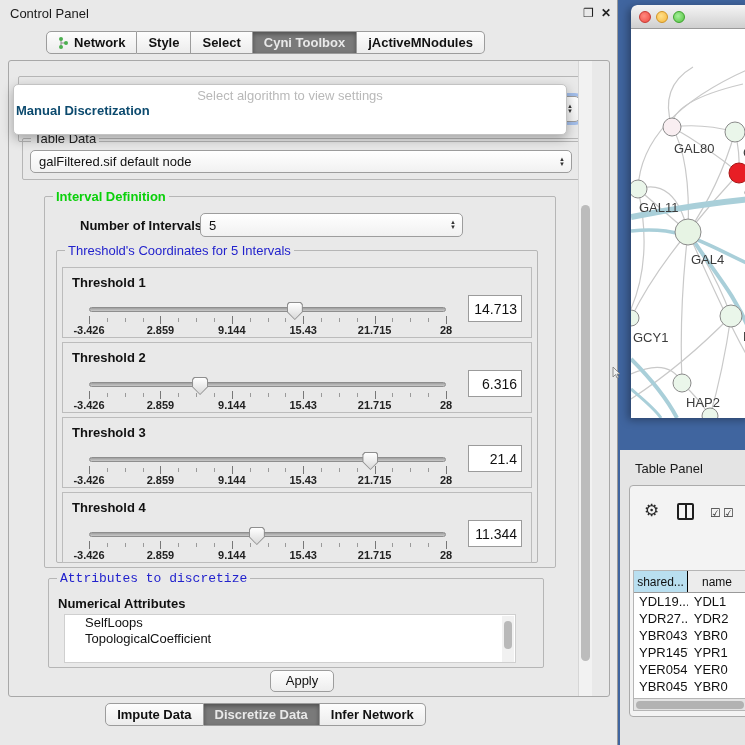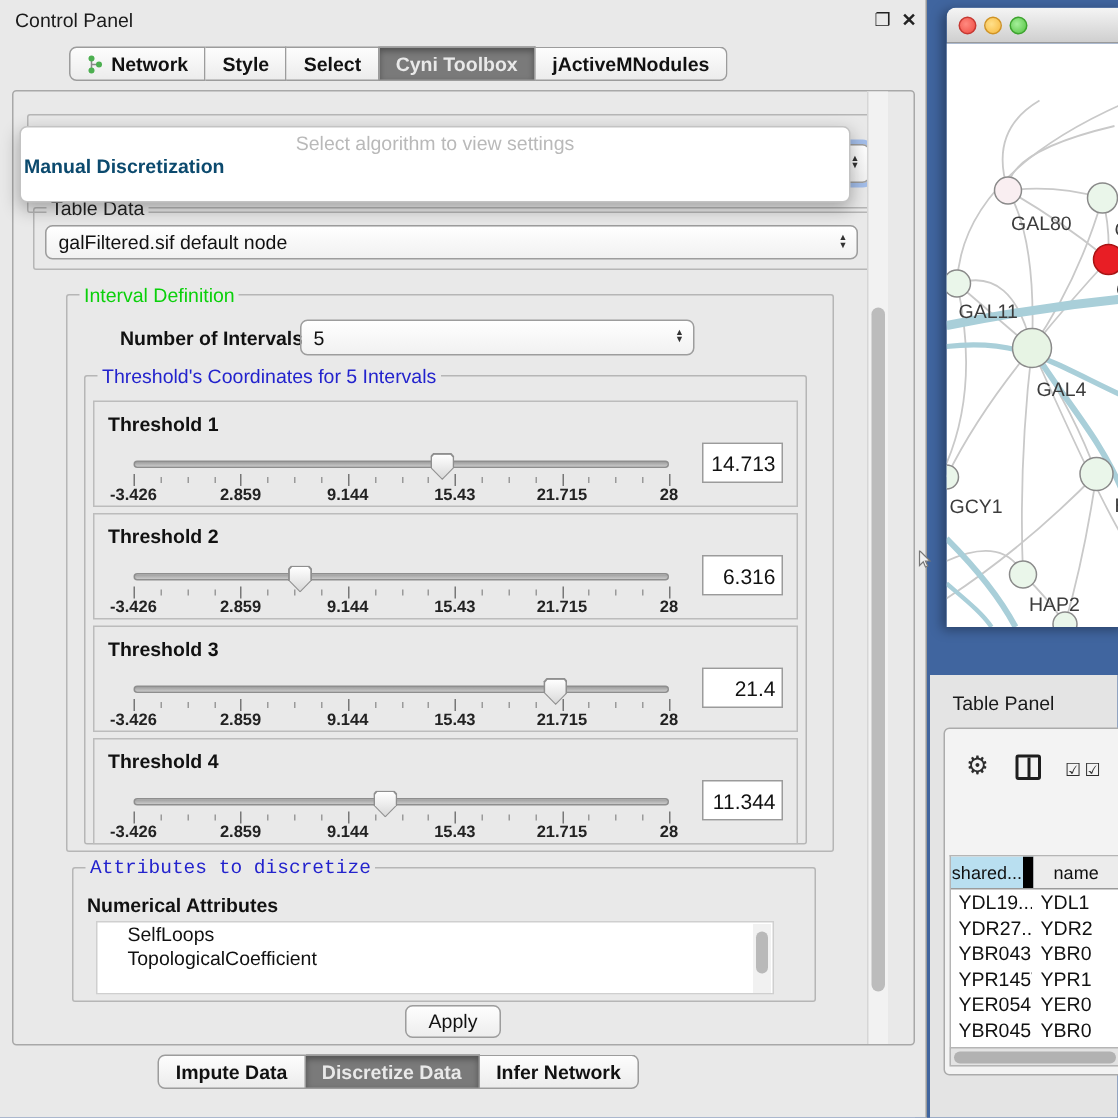--- a/index.html
+++ b/index.html
@@ -62,21 +62,21 @@
     border:1px solid #c3c3c3; border-radius:5px; box-shadow:0 4px 12px rgba(0,0,0,.30); z-index:40; }
   #algo-popup .hint { text-align:center; font-size:13px; color:#b9b9b9; padding-top:3px; }
   .popup-option { font-size:13px; color:#0c4a6e; padding:0 2px; line-height:16px; white-space:nowrap; }
   .popup-option.first { font-weight:bold; }
 
   #tabledata-group { left:22px; top:138px; width:558px; height:42px; }
   #tabledata-group .group-label { left:8px; top:-7px; }
   #tabledata-combo { left:30px; top:150px; width:542px; height:23px; }
 
   #interval-group { left:44px; top:196px; width:512px; height:372px; }
-  #interval-group > .group-label { left:8px; top:-7px; }
+  #interval-group > .group-label { left:8px; top:-7px;font-weight:bold; }
   #numint-label { left:80px; top:218px; font-size:13px; font-weight:bold; color:#111; }
   #numint-combo { left:200px; top:213px; width:263px; height:24px; }
 
   #thresh-group { left:56px; top:250px; width:482px; height:313px; }
   #thresh-group > .group-label { left:8px; top:-7px; }
 
   .thr-box { left:62px; width:470px; height:71px; border:1px solid #bcbcbc; background:#e9e9e9; }
   .thr-label { position:absolute; left:9px; top:7px; font-size:13px; font-weight:bold; color:#111; }
   .thr-track { position:absolute; left:26px; top:39px; width:357px; height:5px; border-radius:3px;
     background:linear-gradient(#9f9f9f,#c9c9c9); border:1px solid #8e8e8e; }
@@ -129,21 +129,21 @@
   #gear-icon { left:14px; top:14px; font-size:17px; color:#2c2c2c; }
   #col-icon { left:47px; top:17px; width:17px; height:17px; border:2px solid #1e1e1e; border-radius:2px; }
   #col-icon::after { content:""; position:absolute; left:6px; top:0; width:2px; height:13px; background:#1e1e1e; }
   .check-glyph { top:20px; font-size:12px; color:#2c2c2c; }
   #check1 { left:80px; } #check2 { left:93px; }
 
   #data-table { left:3px; top:84px; width:114px; height:128px; overflow:hidden;
     border:1px solid #b5b5b5; border-bottom:none; background:#ffffff; }
   #thead { display:flex; height:22px; border-bottom:1px solid #9a9a9a; }
   .th { font-size:12px; color:#111; text-align:center; line-height:22px; overflow:hidden; white-space:nowrap; }
-  .th.c1 { width:74px; background:#b9dff0; border-right:7px solid #000000; }
+  .th.c1 { width:74px; background:#b9dff0; border-right:1px solid #000000; }
   .th.c2 { width:80px; background:#ececec; }
   .trow { display:flex; height:17px; }
   .tcell { font-size:13px; color:#111; line-height:17px; white-space:nowrap; overflow:hidden; }
   .tcell.c1 { width:74px; padding-left:5px; }
   .tcell.c2 { width:80px; padding-left:6px; }
   #h-scroll { left:3px; top:212px; width:114px; height:13px; background:#e3e3e3; border:1px solid #b5b5b5; }
   #h-scroll .thumb { position:absolute; left:2px; top:2px; width:108px; height:8px; background:#b2b2b2; border-radius:4px; }
 </style>
 </head>
 <body>

